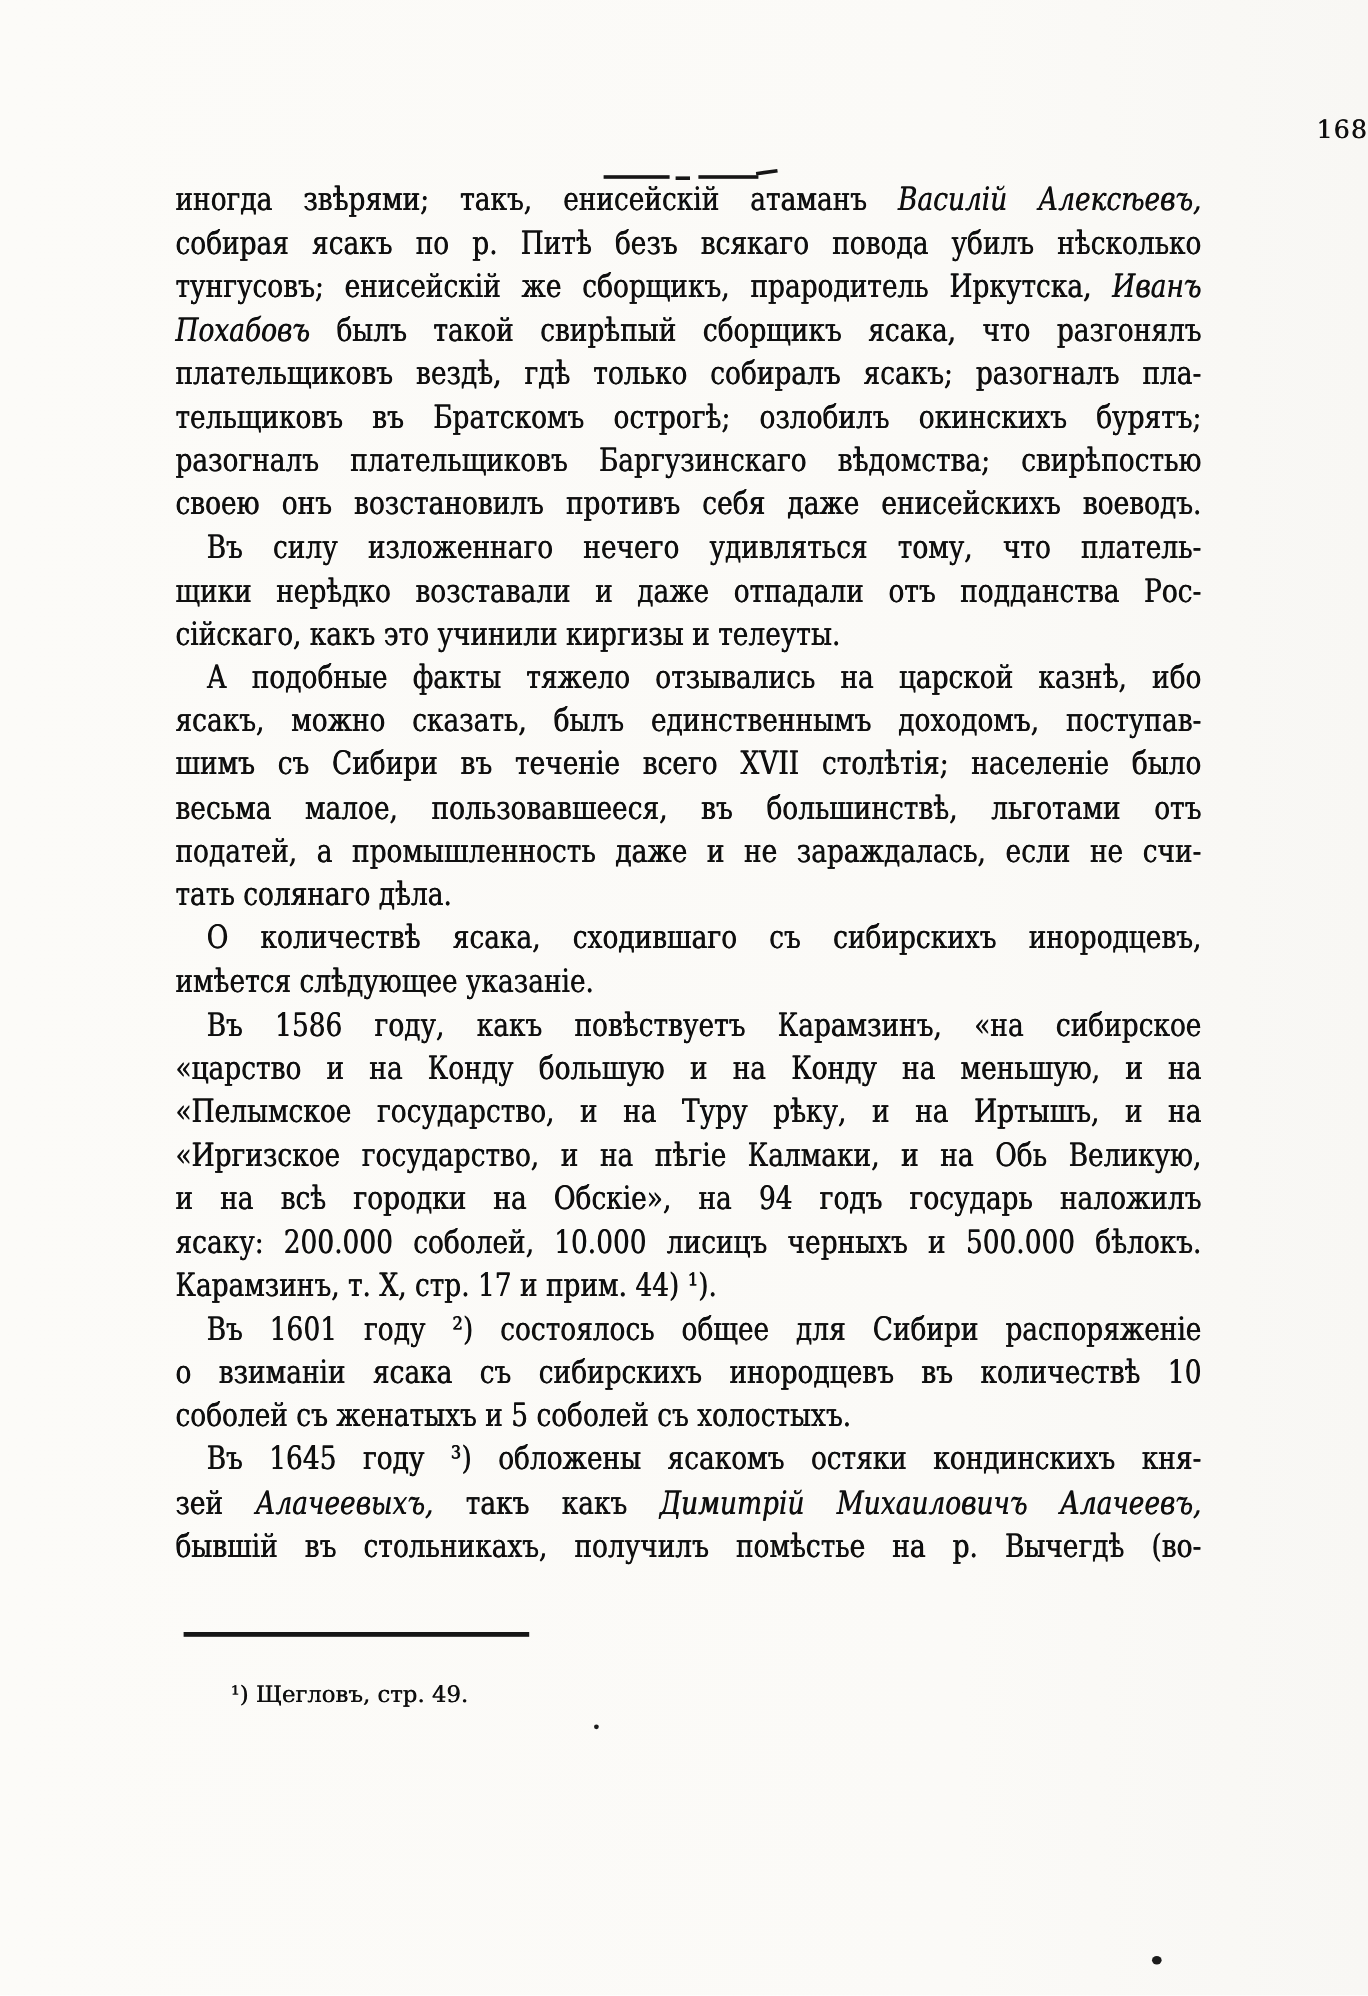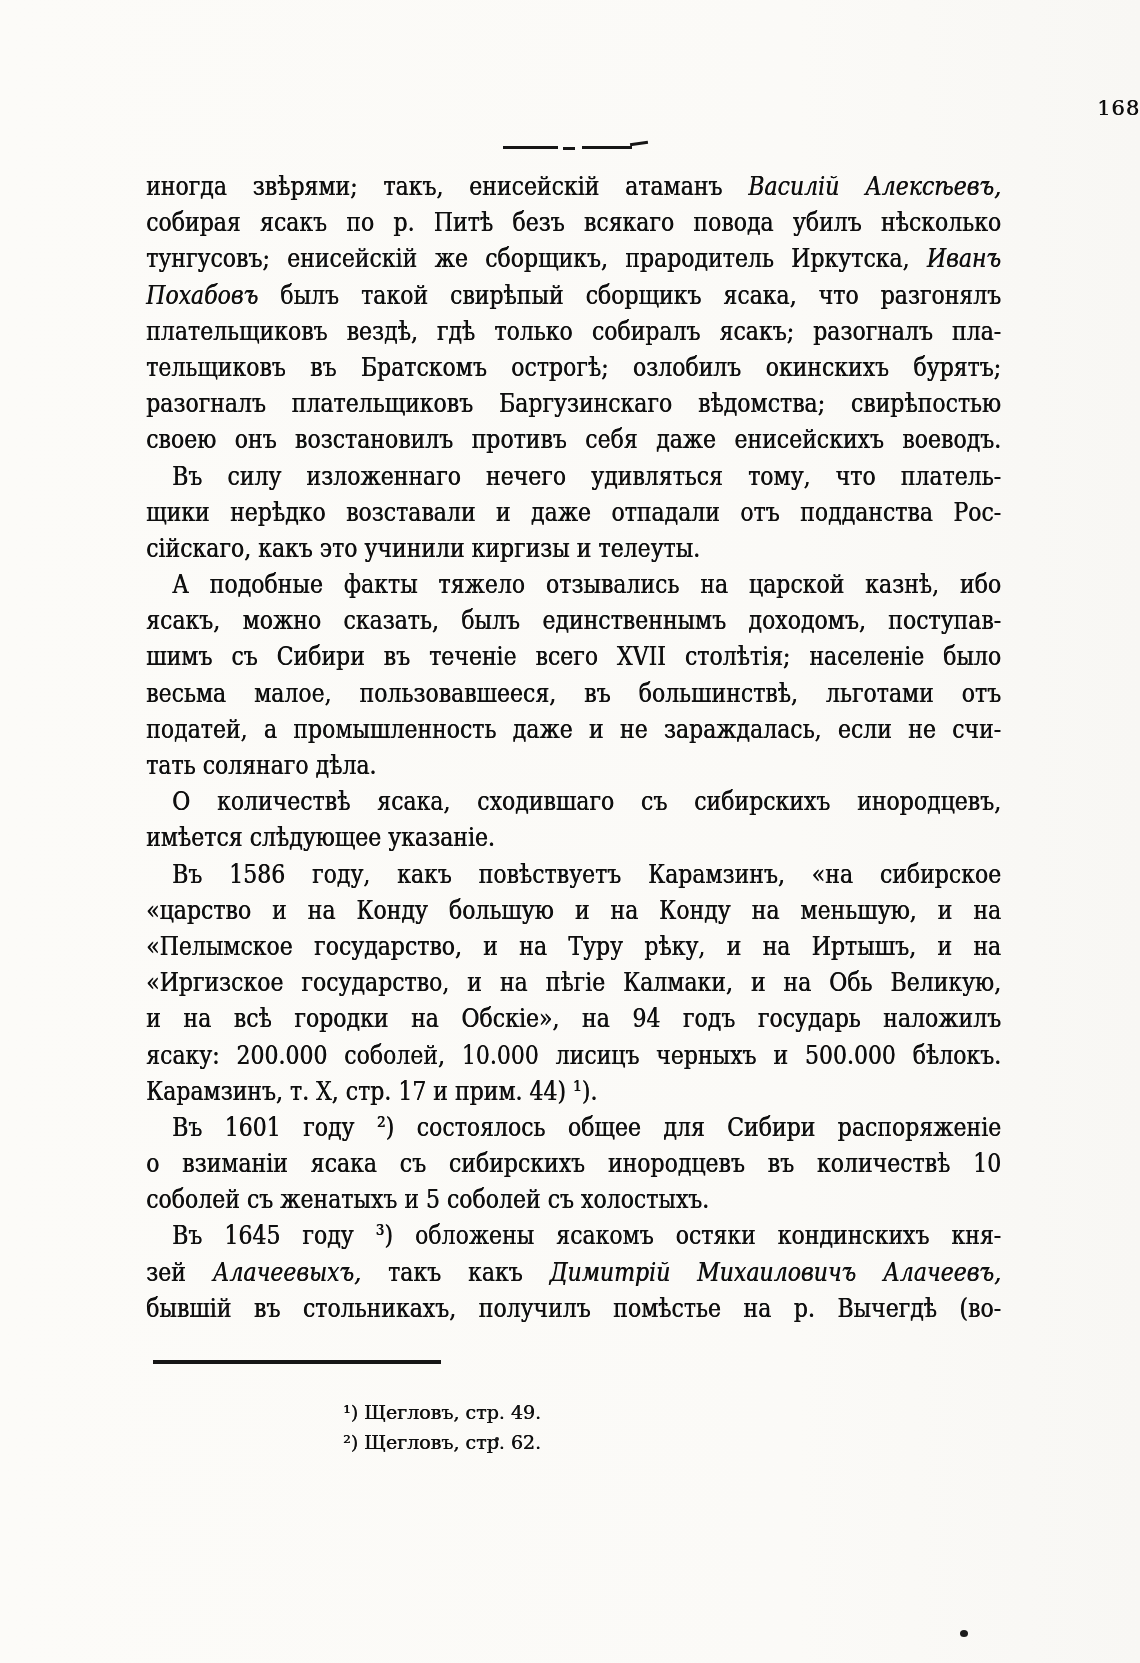--- a/index.html
+++ b/index.html
@@ -23,21 +23,21 @@
     letter-spacing: 1px;
     text-shadow: 0.5px 0 0 currentColor;
   }
   .rule-seg {
     position: absolute;
     height: 3px;
     background: #161616;
   }
   .body-text {
     position: absolute;
-    left: 146px; top: 168px;
+    left: 146px; top: 150px;
     width: 855px;
     font-size: 22px;
   }
   .line {
     height: 36.2px;
     line-height: 36.2px;
     white-space: nowrap;
     transform: scaleY(1.22);
     text-shadow: 0.45px 0 0 currentColor;
   }
@@ -57,21 +57,20 @@
   .footnotes {
     position: absolute;
     left: 192px; top: 1398px;
     width: 500px;
     font-size: 19px;
   }
   .footnote {
     height: 29.5px;
     line-height: 29.5px;
     text-shadow: 0.4px 0 0 currentColor;
-    text-align: center;
   }
   .speck {
     position: absolute;
     background: #1c1c1c;
     border-radius: 50%;
   }
 </style>
 </head>
 <body>
 
@@ -118,19 +117,18 @@
       <div class="line"><span>соболей съ женатыхъ и 5 соболей съ холостыхъ.</span></div>
       <div class="line indent just"><span>Въ 1645 году ³) обложены ясакомъ остяки кондинскихъ кня-</span></div>
       <div class="line just"><span>зей </span><span class="it">Алачеевыхъ,</span><span> такъ какъ </span><span class="it">Димитрій Михаиловичъ Алачеевъ,</span></div>
       <div class="line just"><span>бывшій въ стольникахъ, получилъ помѣстье на р. Вычегдѣ (во-</span></div>
     </div>
 
   <div class="footnote-rule"></div>
 
   <div class="footnotes">
     <div class="footnote">¹) Щегловъ, стр. 49.</div>
-    <div class="footnote">²) Щегловъ, стр. 62.</div>
   </div>
 
   <div class="speck" style="left:495px; top:1437px; width:4px; height:4px;"></div>
   <div class="speck" style="left:960px; top:1630px; width:8px; height:7px;"></div>
 
 </div>
 
 </body></html>

